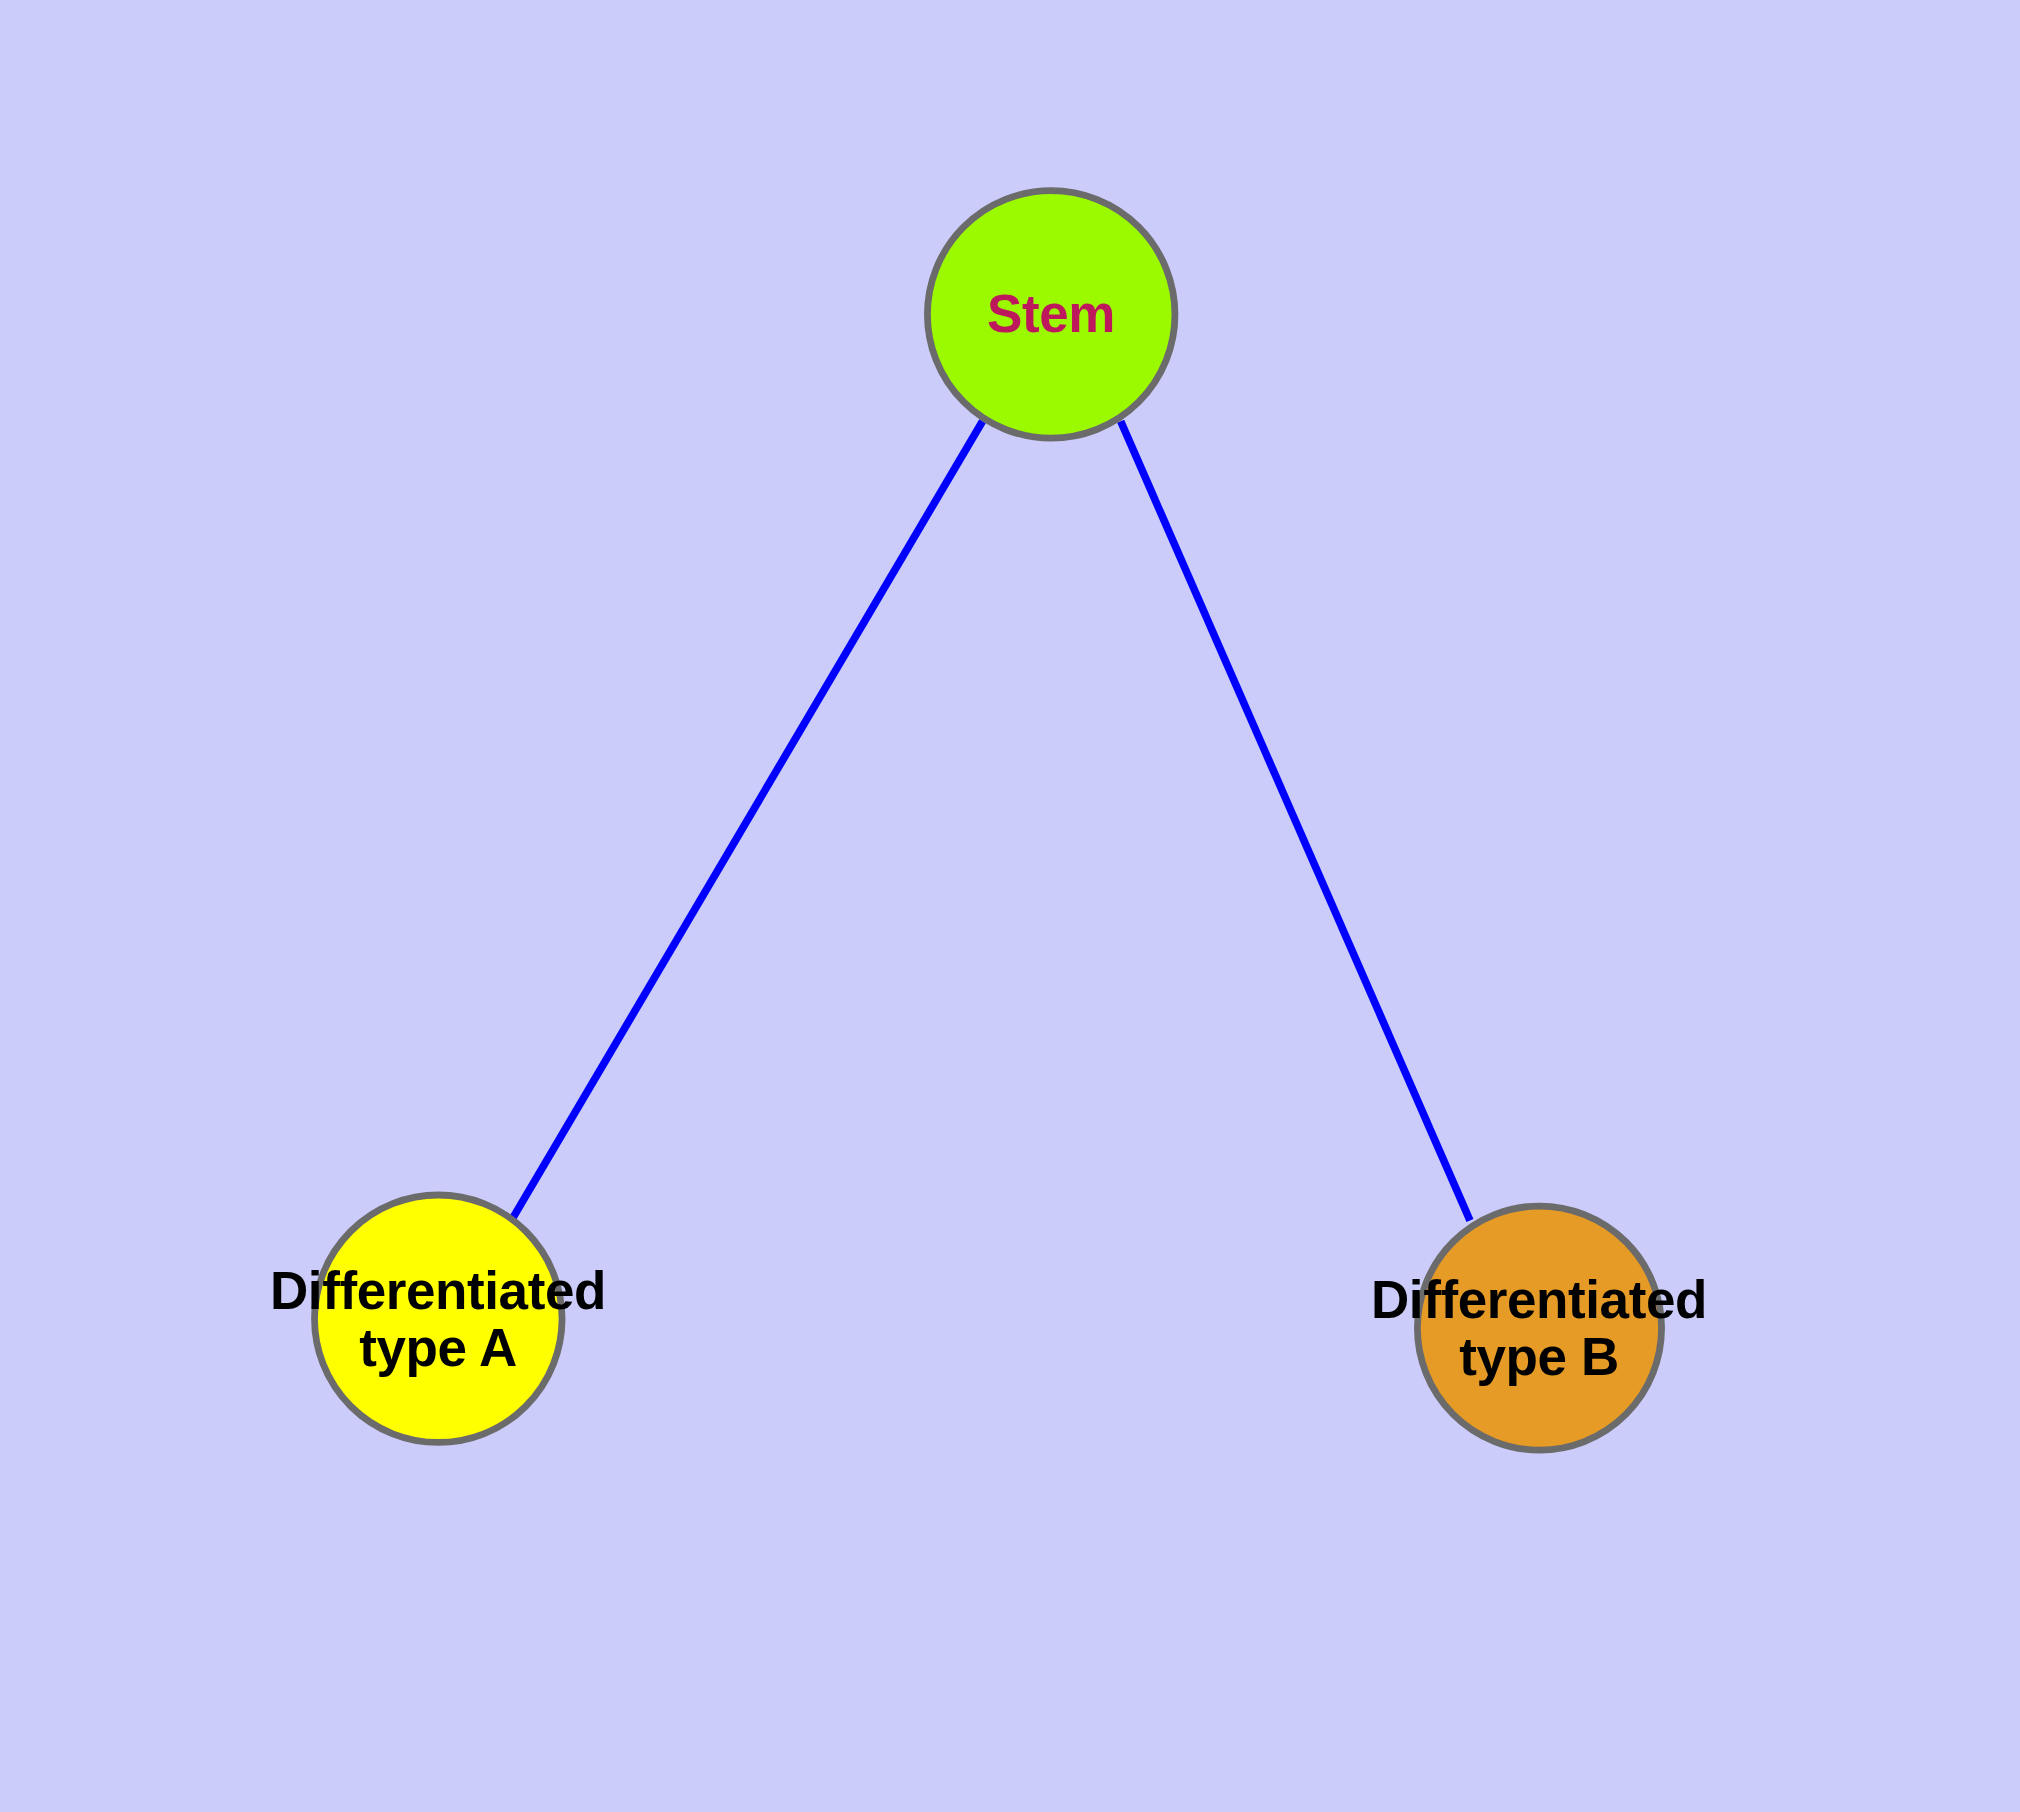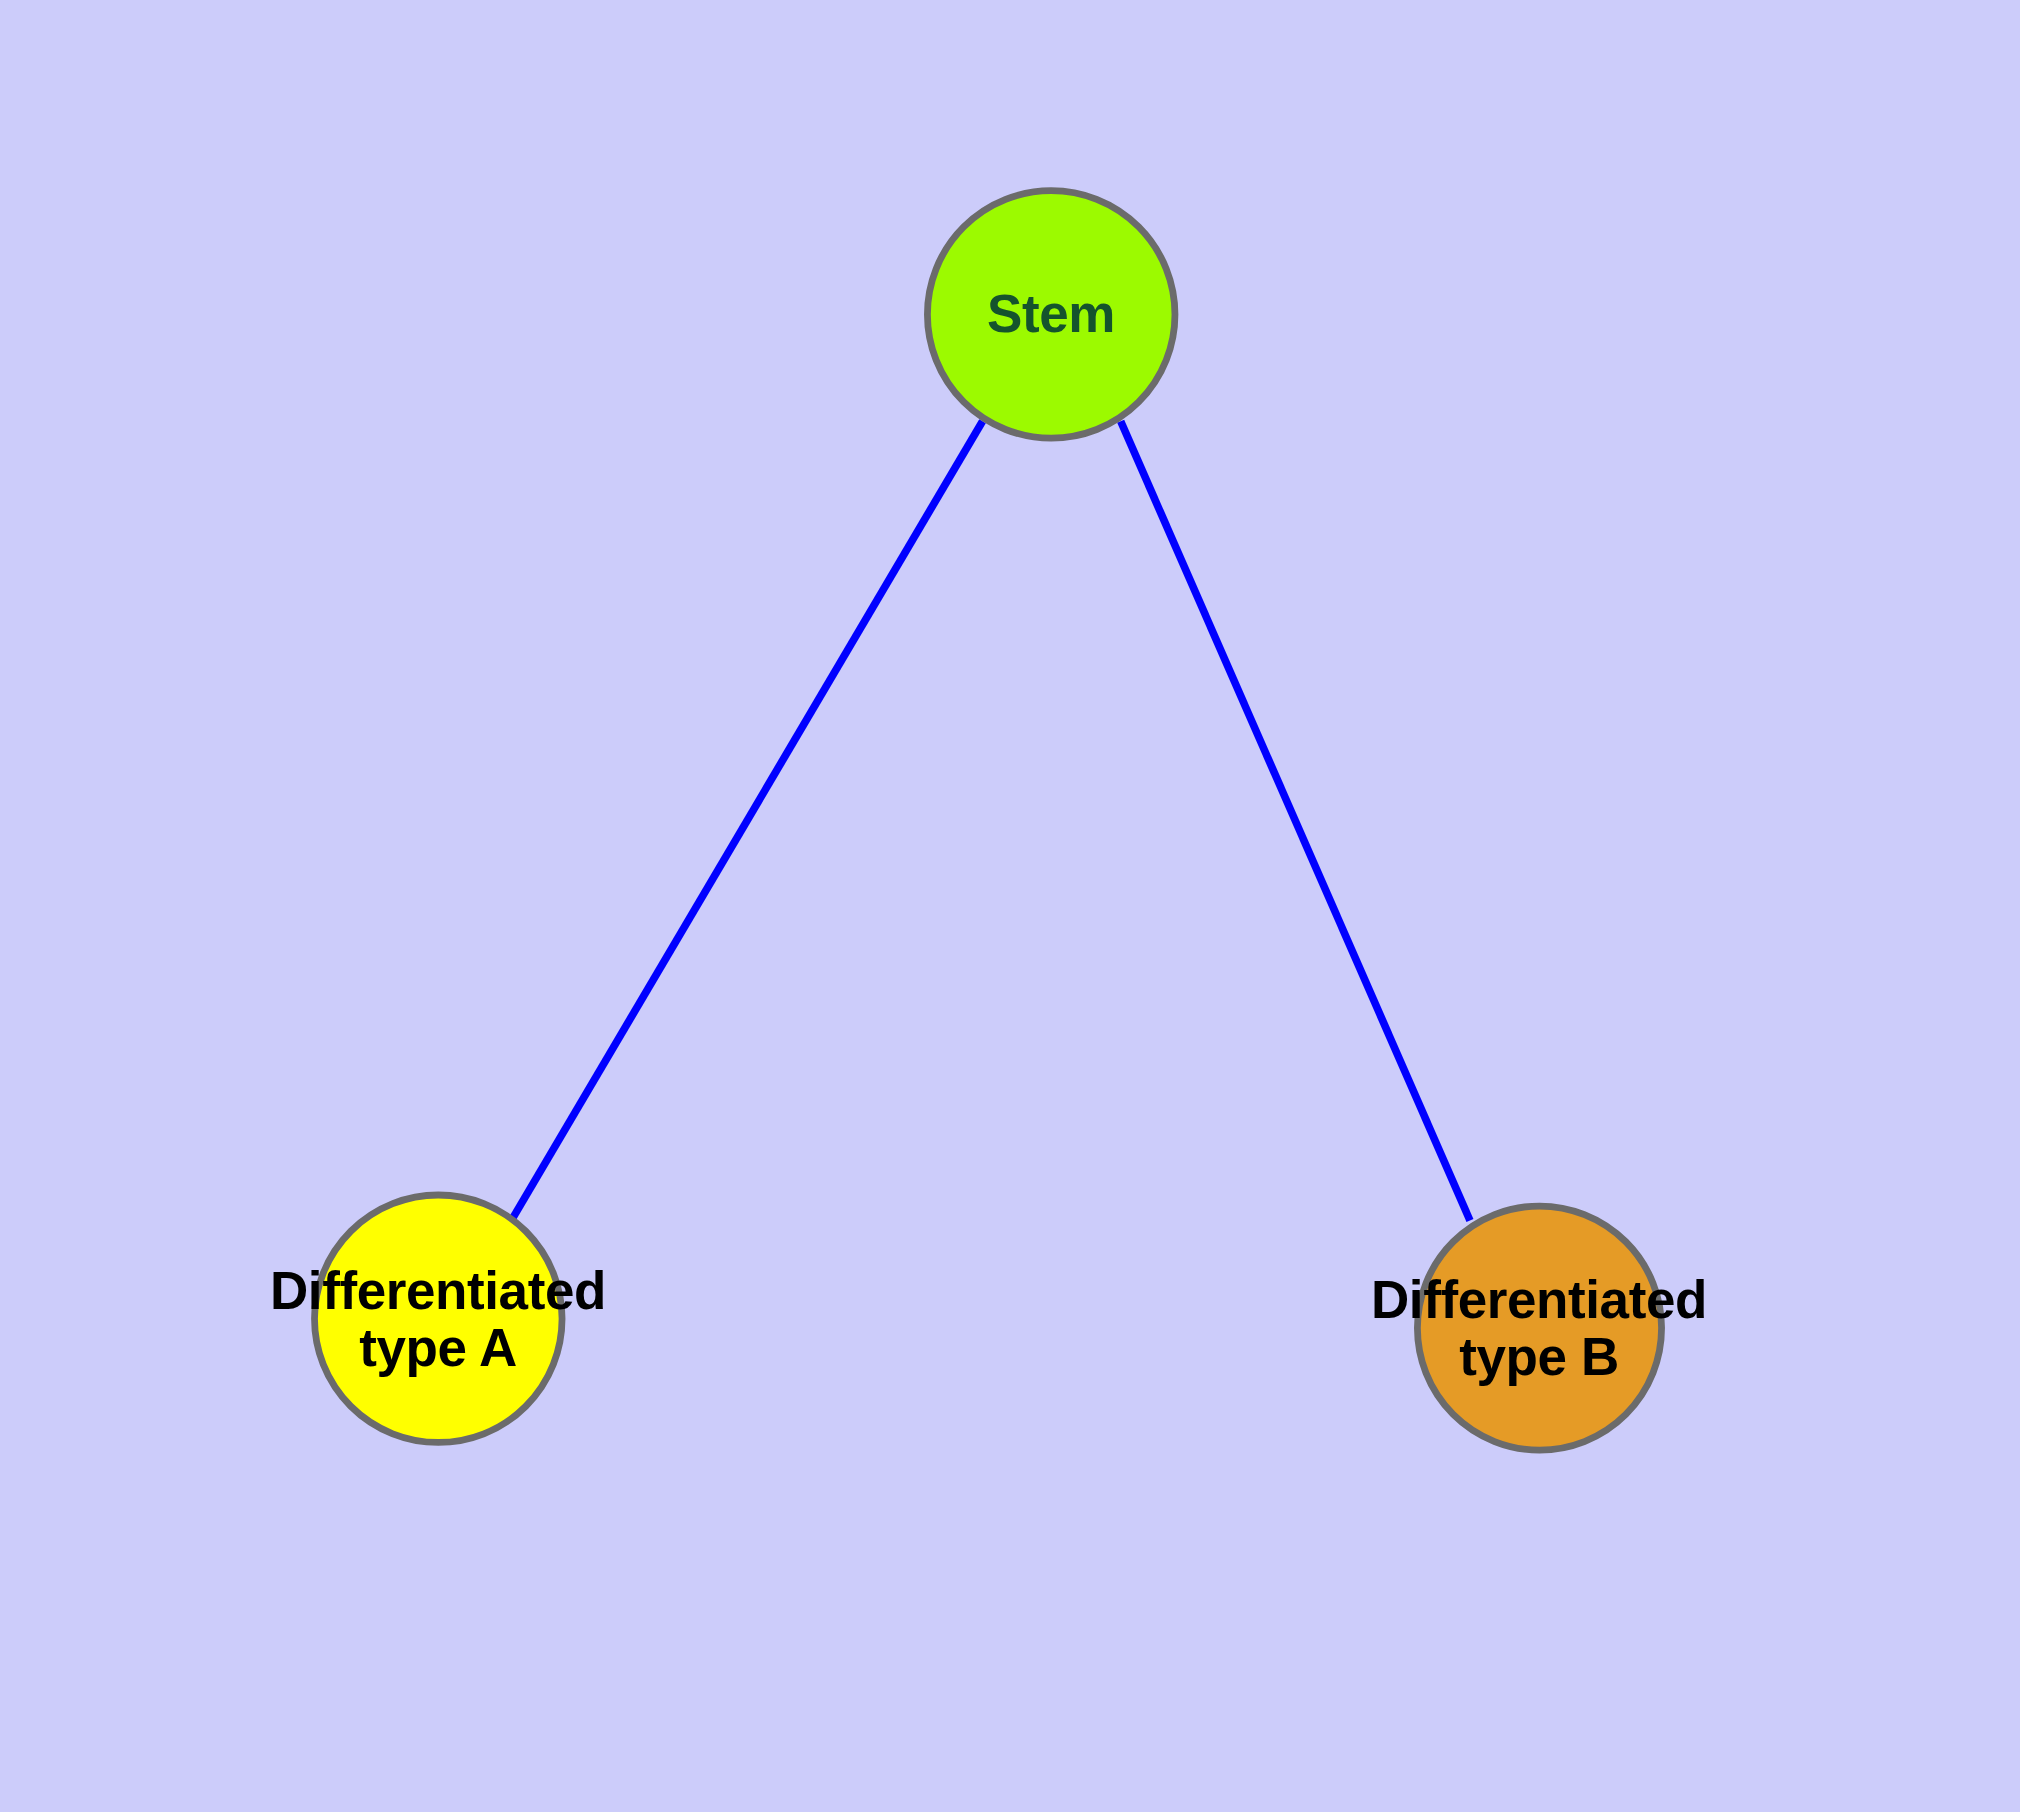--- a/index.html
+++ b/index.html
@@ -53,21 +53,21 @@
         <line x1="1322" y1="497" x2="1734" y2="1440" stroke="#0000ff" stroke-width="9" stroke-linecap="butt"></line>
       </g>
     <g id="nodes-group">
         <circle cx="1240" cy="371" r="146" fill="#9cfa00" stroke="#6b6b6b" stroke-width="8"></circle>
         <circle cx="517" cy="1556" r="146" fill="#ffff00" stroke="#6b6b6b" stroke-width="8"></circle>
         <circle cx="1816" cy="1567" r="144" fill="#e59b26" stroke="#6b6b6b" stroke-width="8"></circle>
       </g>
   </svg>
 
   <div id="labels-layer">
-      <div class="node-label" style="left: 1051px; top: 314px; color: #14532d; font-size: 53px; font-weight: bold;">Stem</div>
+      <div class="node-label" style="left: 1051px; top: 314px; color: #be185d; font-size: 53px; font-weight: bold;">Stem</div>
       <div class="node-label" style="left: 438px; top: 1319px; color: rgb(0, 0, 0); font-size: 53px; font-weight: bold;">Differentiated
 type A</div>
       <div class="node-label" style="left: 1539px; top: 1328px; color: rgb(0, 0, 0); font-size: 53px; font-weight: bold;">Differentiated
 type B</div>
     </div>
 
 </div>
 
 
 </body></html>

